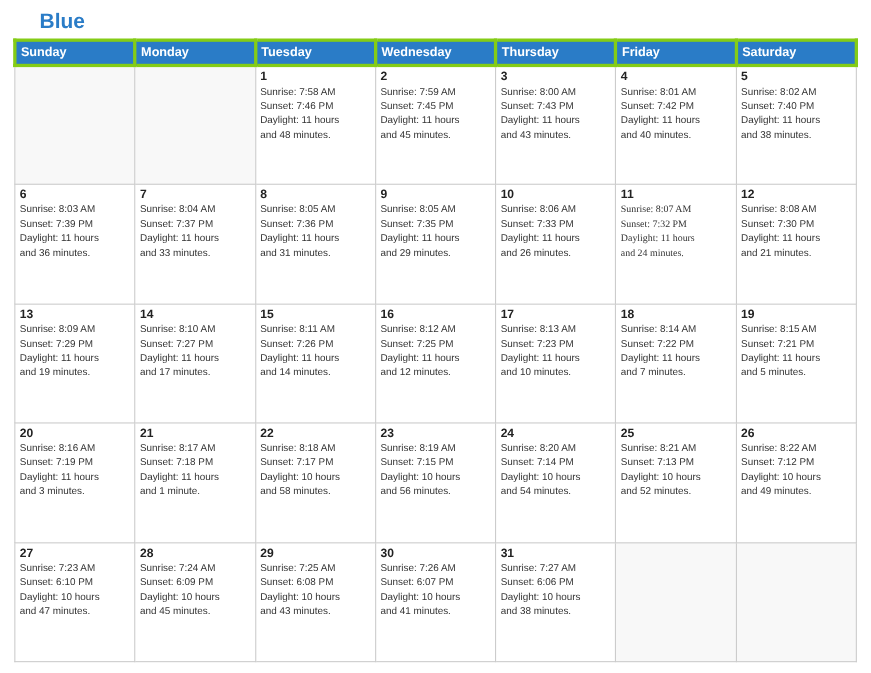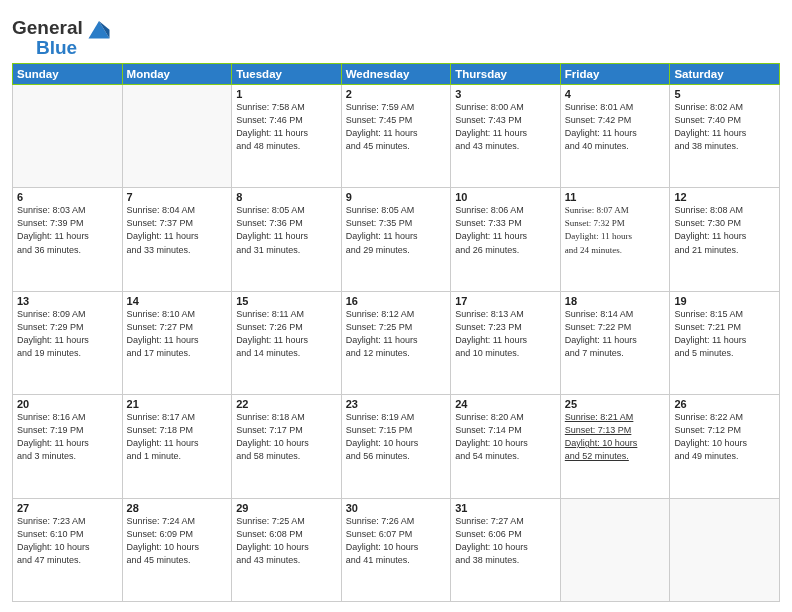--- a/index.html
+++ b/index.html
@@ -52,21 +52,21 @@
       width: 100%;
       table-layout: fixed;
     }
     .calendar th {
       background: #2a7cc7;
       color: #fff;
       font-size: 11.5px;
       font-weight: bold;
       padding: 4px 4px;
       text-align: left;
-      border: 1px solid #84cc16;
+      border: 3px solid #84cc16;
     }
     .calendar td {
       border: 1px solid #ccc;
       vertical-align: top;
       padding: 3px 4px;
       font-size: 9px;
       color: #333;
       background: #fff;
       height: 88px;
     }
@@ -86,27 +86,20 @@
       line-height: 1.45;
     }
   </style>
 </head>
 <body>
 
 <div class="page">
   <div class="header">
     <div class="logo">
       <div>
-        <div style="display:flex;align-items:center;">
-          <div style="font-size:19px;font-weight:bold;color:#333;line-height:1.15;">General</div>
-          <svg class="logo-icon" viewBox="0 0 32 32" xmlns="http://www.w3.org/2000/svg">
-            <polygon points="4,28 16,8 28,28" fill="#2a7cc7"></polygon>
-            <polygon points="16,8 28,28 28,18" fill="#1a5a99"></polygon>
-          </svg>
-        </div>
         <div style="font-size:19px;font-weight:bold;color:#2a7cc7;line-height:1.0;margin-top:-4px;margin-left:24px;">Blue</div>
       </div>
     </div>
     <div class="title-block">
       <div class="main-title"></div>
       <div class="subtitle"></div>
     </div>
   </div>
 
   <table class="calendar">
@@ -294,21 +287,21 @@
           </td>
           <td>
             <span class="day-number">24</span>
             <div class="day-info" style="white-space: pre-line;">Sunrise: 8:20 AM
 Sunset: 7:14 PM
 Daylight: 10 hours
 and 54 minutes.</div>
           </td>
           <td>
             <span class="day-number">25</span>
-            <div class="day-info" style="white-space: pre-line; text-decoration: underline;">Sunrise: 8:21 AM
+            <div class="day-info" style="white-space: pre-line;">Sunrise: 8:21 AM
 Sunset: 7:13 PM
 Daylight: 10 hours
 and 52 minutes.</div>
           </td>
           <td>
             <span class="day-number">26</span>
             <div class="day-info" style="white-space: pre-line;">Sunrise: 8:22 AM
 Sunset: 7:12 PM
 Daylight: 10 hours
 and 49 minutes.</div>

